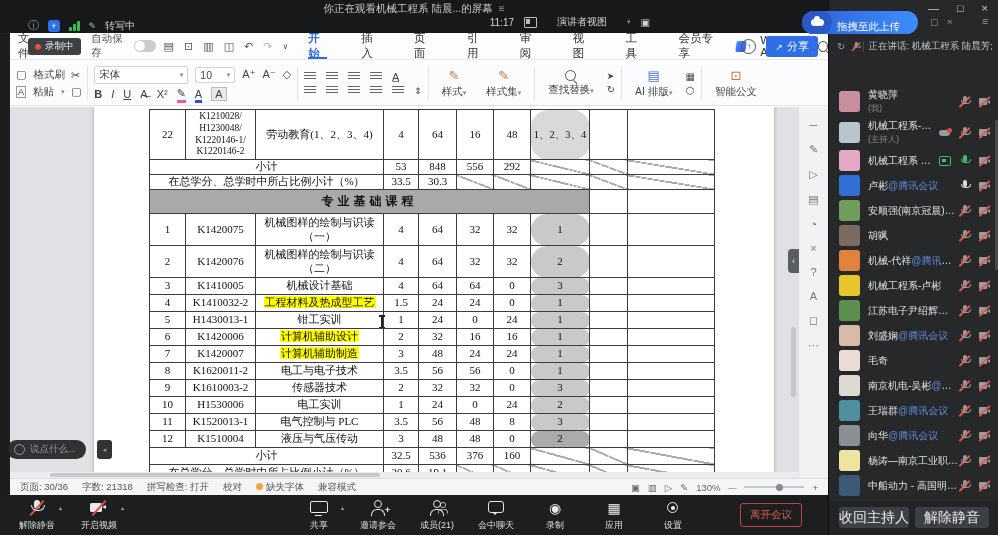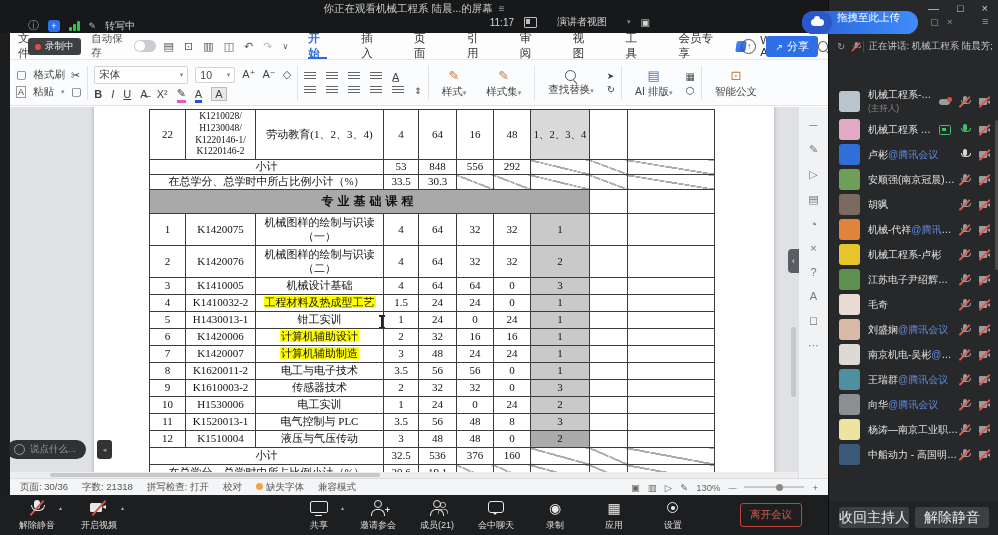--- a/index.html
+++ b/index.html
@@ -14,21 +14,21 @@
   .tb-left .i-info{color:#9a9a9a;font-size:11px;}
   .shield{width:12px;height:12px;background:#2e6fe8;border-radius:3px;color:#fff;font-size:9px;line-height:12px;text-align:center;}
   .sigbars{display:flex;align-items:flex-end;gap:1.5px;height:10px;}
   .sigbars i{width:2.5px;background:#35c24d;border-radius:1px;display:block;}
   .sigbars i:nth-child(1){height:4px}.sigbars i:nth-child(2){height:7px}.sigbars i:nth-child(3){height:10px}
   .tb-right{position:absolute;right:178px;top:15px;display:flex;align-items:center;gap:10px;font-size:10px;color:#d5d5d5;}
   .viewmode{display:flex;align-items:center;gap:20px;}
   .vm-ico{width:11px;height:9px;border:1px solid #bbb;border-radius:1px;position:relative;}
   .vm-ico::after{content:'';position:absolute;left:1px;top:1px;width:4px;height:5px;background:#bbb;}
   .upload-pill{position:absolute;left:802px;top:11px;width:116px;height:23px;border-radius:12px;z-index:9;
-               background:linear-gradient(90deg,#2a62d8,#3f8cfb);display:flex;align-items:flex-start;color:#fff;font-size:10.5px;}
+               background:linear-gradient(90deg,#2a62d8,#3f8cfb);display:flex;align-items:flex-end;color:#fff;font-size:10.5px;}
   .pill-logo{width:30px;height:23px;background:#2a57c9;border-radius:12px;display:flex;align-items:center;justify-content:center;margin-right:5px;}
   .cloud{width:13px;height:7px;background:#fff;border-radius:5px;position:relative;}
   .cloud::before{content:'';position:absolute;left:3px;top:-3px;width:6px;height:6px;background:#fff;border-radius:50%;}
   .pill-side{position:absolute;left:930px;top:16px;color:#9a9a9a;font-size:9.5px;display:flex;gap:8px;z-index:9;}
   .hamb{position:absolute;left:982px;top:15px;color:#9a9a9a;font-size:11px;z-index:9;}
 
   
   .wps{position:absolute;left:10px;top:33px;width:818px;height:462px;background:#fff;z-index:2;}
   .wps-menu{position:absolute;left:0;top:0;right:0;height:27px;background:#fdfdfd;border-bottom:1px solid #e8e8e8;
             display:flex;align-items:center;font-size:11.5px;color:#333;padding-left:8px;box-sizing:border-box;}
@@ -67,21 +67,21 @@
   .caret{font-size:7px;color:#888;}
 
   
   .doc-area{position:absolute;left:0;top:74px;right:30px;bottom:17px;background:#dfe1e4;overflow:hidden;}
   .page{position:absolute;left:84px;top:-14px;width:680px;height:440px;background:#fff;box-shadow:0 0 4px rgba(0,0,0,.25);}
   table.course{border-collapse:collapse;margin:16px 0 0 55px;table-layout:fixed;
                font-family:"Liberation Serif","DejaVu Serif",serif;font-size:11px;color:#111;}
   table.course td{border:1px solid #3c3c3c;text-align:center;vertical-align:middle;padding:0 1px;line-height:1.25;overflow:hidden;}
   tr.r22{height:50px;} tr.rsub{height:15px;} tr.rsec{height:24px;} tr.rbig{height:32px;} tr.rsm{height:17px;}
   td.code{font-size:9.5px;white-space:pre-line;line-height:1.18;}
-  td.shade{background:#c9c9c9;} td.shade.lt{background:#d9d9d9;font-size:10.5px;} td.shade.dk{background:#ababab;}
+  td.shade{background:#c9c9c9;border-radius:18px;} td.shade.lt{background:#d9d9d9;font-size:10.5px;} td.shade.dk{background:#ababab;}
   td.sec{background:#a9a9a9;font-weight:bold;font-size:12px;letter-spacing:4px;}
   td.diag{background-image:linear-gradient(to top right,transparent 48.5%,#555 48.5%,#555 51.5%,transparent 51.5%);}
   span.hl{background:#ffff00;padding:0 1px;}
   .ibeam{position:absolute;left:371px;top:209px;width:1.5px;height:11px;background:#222;}
   .ibeam::before,.ibeam::after{content:'';position:absolute;left:-2px;width:5.5px;height:1.5px;background:#222;}
   .ibeam::before{top:-1px}.ibeam::after{bottom:-1px}
   .doc-vscroll{position:absolute;right:2px;top:220px;width:5px;height:70px;background:#c4c6ca;border-radius:3px;}
 
   
   .vtools{position:absolute;right:0;top:74px;width:30px;bottom:17px;background:#f1f2f4;border-left:1px solid #e0e0e0;
@@ -682,20 +682,35 @@
     <div class="sb-head">
       <span style="font-size:10px;color:#9a9a9a;">↻</span>
       <span class="pic pm" style="transform:scale(.8);">
           <i class="pslash"></i>
         </span>
       <span class="divline"></span>
       <span>正在讲话: 机械工程系 陆晨芳;</span>
     </div>
     <div class="plist" id="plist">
         <div class="prow tall">
+          <div class="pavatar" style="background: rgb(201, 143, 160);"></div>
+          <div class="pinfo">
+            <div class="pname"><span class="nm">黄晓萍</span></div>
+            <div class="psub">(我)</div>
+          </div>
+          <div class="picons">
+            <span class="pic pm">
+              <i class="pslash"></i>
+            </span>
+            <span class="pic pc">
+              <i class="pslash"></i>
+            </span>
+          </div>
+        </div>
+        <div class="prow tall">
           <div class="pavatar" style="background: rgb(185, 196, 204);"></div>
           <div class="pinfo">
             <div class="pname"><span class="nm">机械工程系-晶晶</span></div>
             <div class="psub">(主持人)</div>
           </div>
           <div class="picons">
             <span class="pic pcloud"></span>
             <span class="pic pm">
               <i class="pslash"></i>
             </span>
@@ -793,37 +808,37 @@
           <div class="picons">
             <span class="pic pm">
               <i class="pslash"></i>
             </span>
             <span class="pic pc">
               <i class="pslash"></i>
             </span>
           </div>
         </div>
         <div class="prow">
+          <div class="pavatar" style="background: rgb(217, 185, 168);"></div>
+          <div class="pinfo">
+            <div class="pname"><span class="nm">刘盛娴</span><span class="sfx">@腾讯会议</span></div>
+          </div>
+          <div class="picons">
+            <span class="pic pm">
+              <i class="pslash"></i>
+            </span>
+            <span class="pic pc">
+              <i class="pslash"></i>
+            </span>
+          </div>
+        </div>
+        <div class="prow">
           <div class="pavatar" style="background: rgb(232, 220, 212);"></div>
           <div class="pinfo">
             <div class="pname"><span class="nm">毛奇</span></div>
-          </div>
-          <div class="picons">
-            <span class="pic pm">
-              <i class="pslash"></i>
-            </span>
-            <span class="pic pc">
-              <i class="pslash"></i>
-            </span>
-          </div>
-        </div>
-        <div class="prow">
-          <div class="pavatar" style="background: rgb(217, 185, 168);"></div>
-          <div class="pinfo">
-            <div class="pname"><span class="nm">刘盛娴</span><span class="sfx">@腾讯会议</span></div>
           </div>
           <div class="picons">
             <span class="pic pm">
               <i class="pslash"></i>
             </span>
             <span class="pic pc">
               <i class="pslash"></i>
             </span>
           </div>
         </div>

